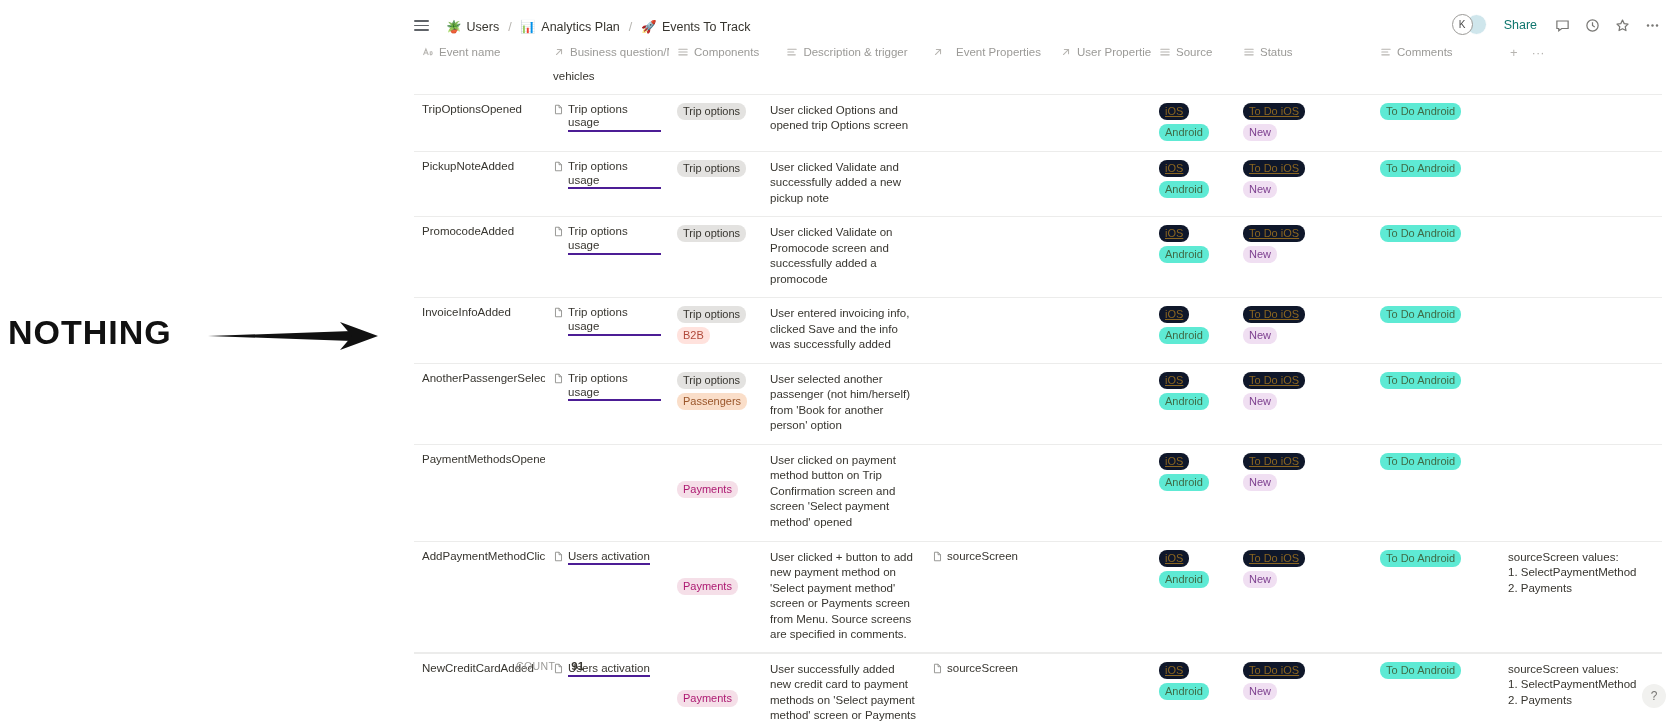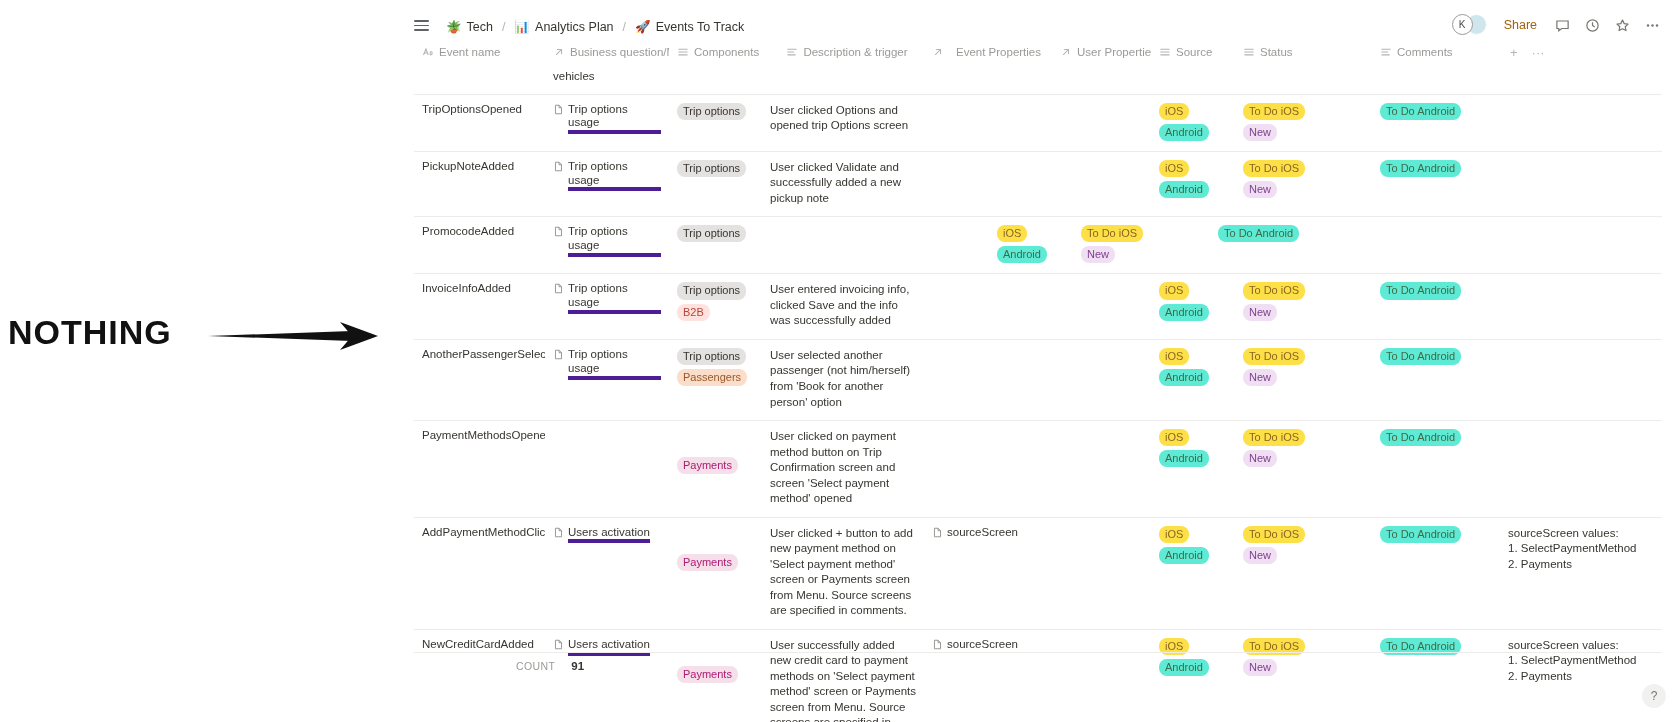--- a/index.html
+++ b/index.html
@@ -36,21 +36,21 @@
 
   .topright { position: absolute; right: 18px; top: 14px; display: flex; align-items: center; gap: 11px; }
   .avatar-group { position: relative; width: 36px; height: 22px; }
   .avatar {
     position: absolute; top: 0; width: 21px; height: 21px; border-radius: 50%;
     display: flex; align-items: center; justify-content: center;
     font-size: 10px; color: #4a4a4a; border: 1.5px solid #fff;
   }
   .avatar.a1 { left: 0; background: #ffffff; border: 1.4px solid #9b9a97; z-index: 2; }
   .avatar.a2 { left: 14px; background: #cfe6ec; z-index: 1; }
-  .share-btn { font-size: 12.5px; color: #a16207; cursor: pointer; padding: 2px 5px; border-radius: 3px; }
+  .share-btn { font-size: 12.5px; color: #0f766e; cursor: pointer; padding: 2px 5px; border-radius: 3px; }
   .ticon { width: 19px; height: 19px; display: flex; align-items: center; justify-content: center; cursor: pointer; color: #787774; }
   .ticon svg { display: block; }
 
   
   .table-wrap { position: absolute; left: 414px; top: 42px; width: 1248px; }
   .hdr-row { display: flex; height: 20px; align-items: center; }
   .hdr-cell {
     display: flex; align-items: center; gap: 5px;
     font-size: 11.5px; color: #9b9a97; height: 20px;
     padding-left: 8px; cursor: pointer; overflow: hidden; white-space: nowrap;
@@ -72,34 +72,34 @@
   .c7 { width: 137px; }
   .c8 { width: 128px; }
   .c9 { width: 162px; }
 
   .evt-name { color: #37352f; }
 
   .rel {
     display: flex; align-items: flex-start; gap: 4px; margin-bottom: 3px;
     color: #37352f; line-height: 1.2;
   }
-  .rel .u { border-bottom: 4px solid #4c1d95; }
+  .rel .u { border-bottom: 2px solid #4c1d95; }
   .pgico { flex: 0 0 auto; margin-top: 1px; color: #8d8d8a; }
   .pgico svg { display: block; }
 
   .tags { display: flex; flex-wrap: wrap; gap: 4px 5px; }
   .tag {
     display: inline-block; padding: 1px 6px 2px 6px; border-radius: 8px;
     font-size: 11px; line-height: 1.28; white-space: nowrap;
   }
   .t-gray   { background: #e3e2e0; color: #37352f; }
   .t-red    { background: #ffe2dd; color: #b1493a; }
   .t-orange { background: #fadec9; color: #9a562a; }
   .t-pink   { background: #f5dfe8; color: #ad1a72; margin-top: 28px; }
-  .t-yellow { background: #fde047; color: #8a6520; }
+  .t-yellow { background: #0f172a; color: #8a6520; text-decoration: underline; }
   .t-green  { background: #5eead4; color: #3f6b46; }
   .t-purple { background: #f0dff2; color: #7e4190; }
 
   .desc { color: #37352f; line-height: 1.35; }
   .prop { display: flex; align-items: flex-start; gap: 4px; margin-bottom: 2px; }
   .cmt { line-height: 1.35; color: #37352f; }
 
   .plus-hdr { display: flex; align-items: center; gap: 14px; padding-left: 10px; color: #b6b4b0; height: 20px; }
   .plus-hdr span { cursor: pointer; font-size: 13px; line-height: 1; }
 
@@ -129,21 +129,21 @@
 
   <div class="topbar">
     <div class="hamburger">
       <span></span>
         <span></span>
         <span></span>
     </div>
     <div class="breadcrumb" id="breadcrumb">
         <div class="bc-item">
           <span class="bc-emoji">🪴</span>
-          <span class="bc-label">Tech</span>
+          <span class="bc-label">Users</span>
         </div>
         <span class="bc-sep">/</span>
         <div class="bc-item">
           <span class="bc-emoji">📊</span>
           <span class="bc-label">Analytics Plan</span>
         </div>
         <span class="bc-sep">/</span>
         <div class="bc-item">
           <span class="bc-emoji">🚀</span>
           <span class="bc-label">Events To Track</span>
@@ -371,20 +371,23 @@
                   <path d="M8.8 1.8v3.6h3.6"></path>
                 </svg>
               </span>
               <span class="u">Trip options usage</span>
             </div>
           </div>
           <div class="cell c2">
             <div class="tags">
               <span class="tag t-gray">Trip options</span>
             </div>
+          </div>
+          <div class="cell c3">
+            <div class="desc">User clicked Validate on Promocode screen and successfully added a promocode</div>
           </div>
           <div class="cell c4"></div>
           <div class="cell c5"></div>
           <div class="cell c6">
             <div class="tags">
               <span class="tag t-yellow">iOS</span>
               <span class="tag t-green">Android</span>
             </div>
           </div>
           <div class="cell c7">

